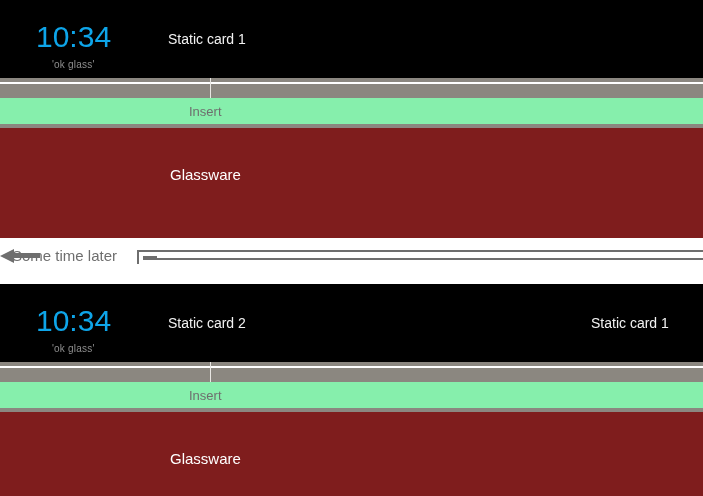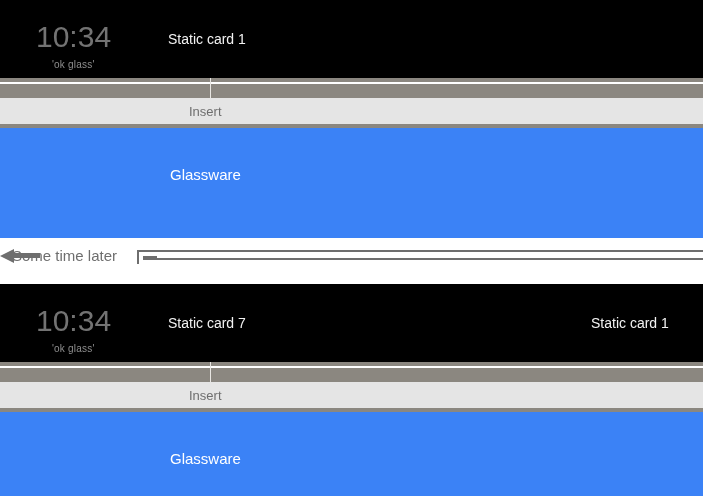--- a/index.html
+++ b/index.html
@@ -35,21 +35,21 @@
   .home-strip {
     background: #000000;
     color: #d8d8d8;
   }
   .clock-time {
     position: absolute;
     left: 36px;
     font-size: 30px;
     font-weight: 300;
     letter-spacing: 0px;
-    color: #737373;
+    color: #0ea5e9;
     font-family: "Liberation Sans", sans-serif;
   }
   .clock-hint {
     position: absolute;
     left: 52px;
     font-size: 10px;
     color: #8f8f8f;
     letter-spacing: .2px;
   }
   .card-label {
@@ -66,33 +66,33 @@
   .gray-thin {
     background: #8b8780;
   }
   .gray-rule {
     background: #8b8780;
     height: 1px;
   }
 
   
   .insert-row {
-    background: #e5e5e5;
+    background: #86efac;
     text-align: right;
   }
   .insert-label {
     position: absolute;
     font-size: 13px;
     color: #6e6e6e;
     white-space: nowrap;
   }
 
   
   .glassware-band {
-    background: #3b82f6;
+    background: #7f1d1d;
   }
   .glassware-label {
     position: absolute;
     font-size: 15px;
     color: #ffffff;
     white-space: nowrap;
   }
 
   
   .tick-v {
@@ -181,21 +181,21 @@
 
     <div class="later-line" style="left:137px; top:12px; width:566px;"></div>
     <div class="later-line" style="left:143px; top:20px; width:560px;"></div>
     <div class="later-cap" style="left:137px; top:12px; height:14px;"></div>
     <div class="later-line-thin" style="left:143px; top:18px; width:14px; height:3px;"></div>
   </div>
 
   <div class="band home-strip" style="top:284px; height:78px;">
     <div class="clock-time" style="top:20px;">10:34</div>
     <div class="clock-hint" style="top:59px;">'ok glass'</div>
-    <div class="card-label" style="left:168px; top:31px;">Static card 7</div>
+    <div class="card-label" style="left:168px; top:31px;">Static card 2</div>
     <div class="card-label" style="left:591px; top:31px;">Static card 1</div>
   </div>
 
   <div class="band gray-thin" style="top:362px; height:4px;"></div>
   <div class="band" style="top:366px; height:2px; background:#ffffff;"></div>
   <div class="band gray-thick" style="top:368px; height:14px;"></div>
 
   <div class="tick-v" style="left:210px; top:362px; height:20px; background:#e8e6e2;"></div>
   <div class="tick-v-dark" style="left:210px; top:382px; height:30px;"></div>
 

